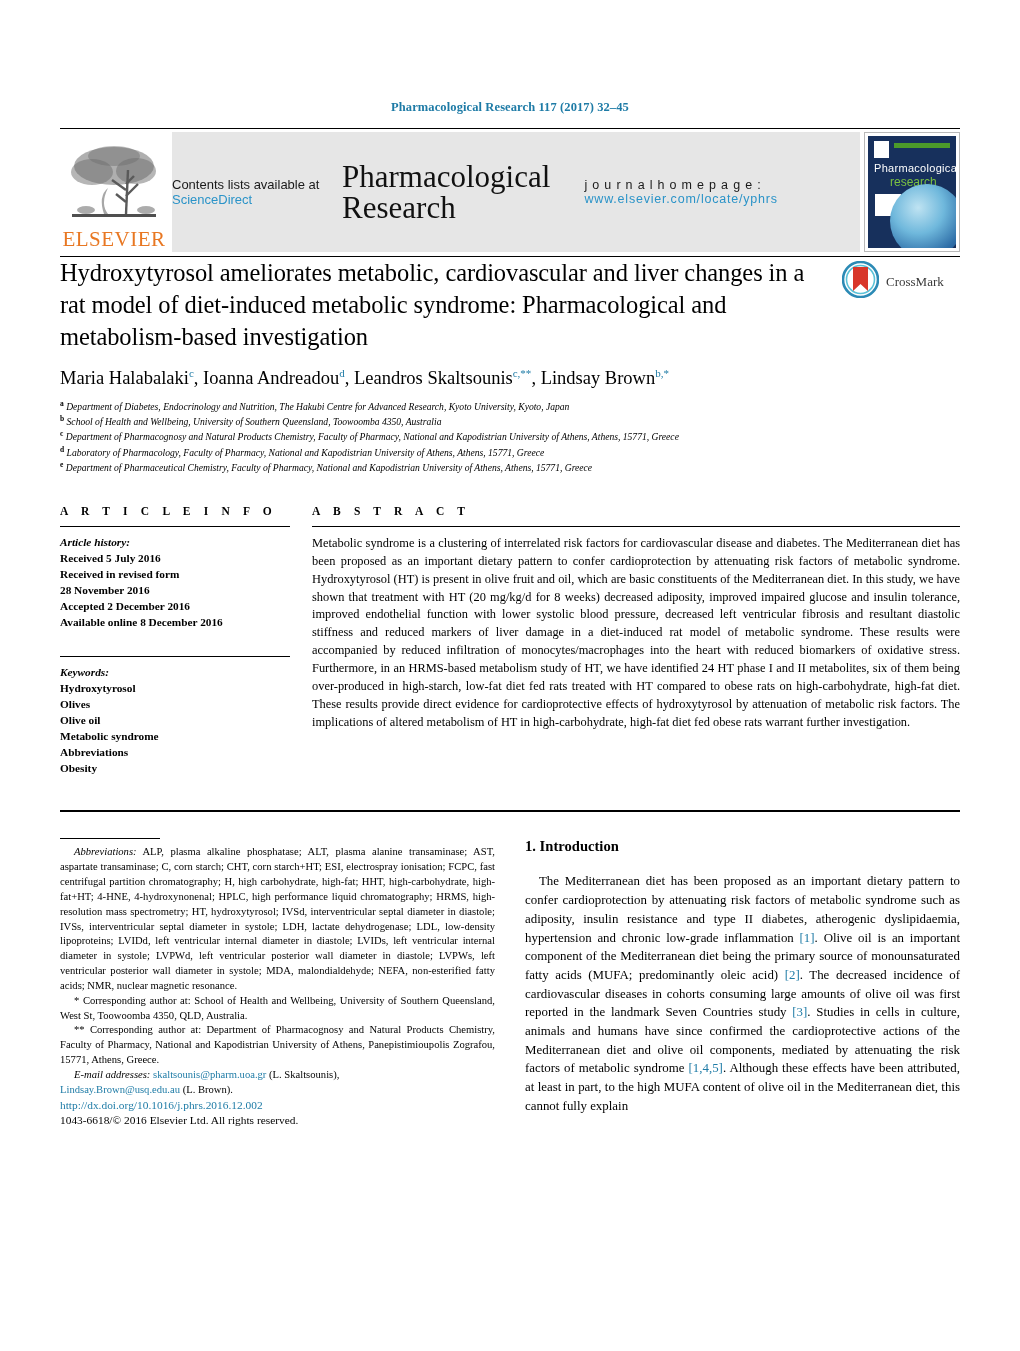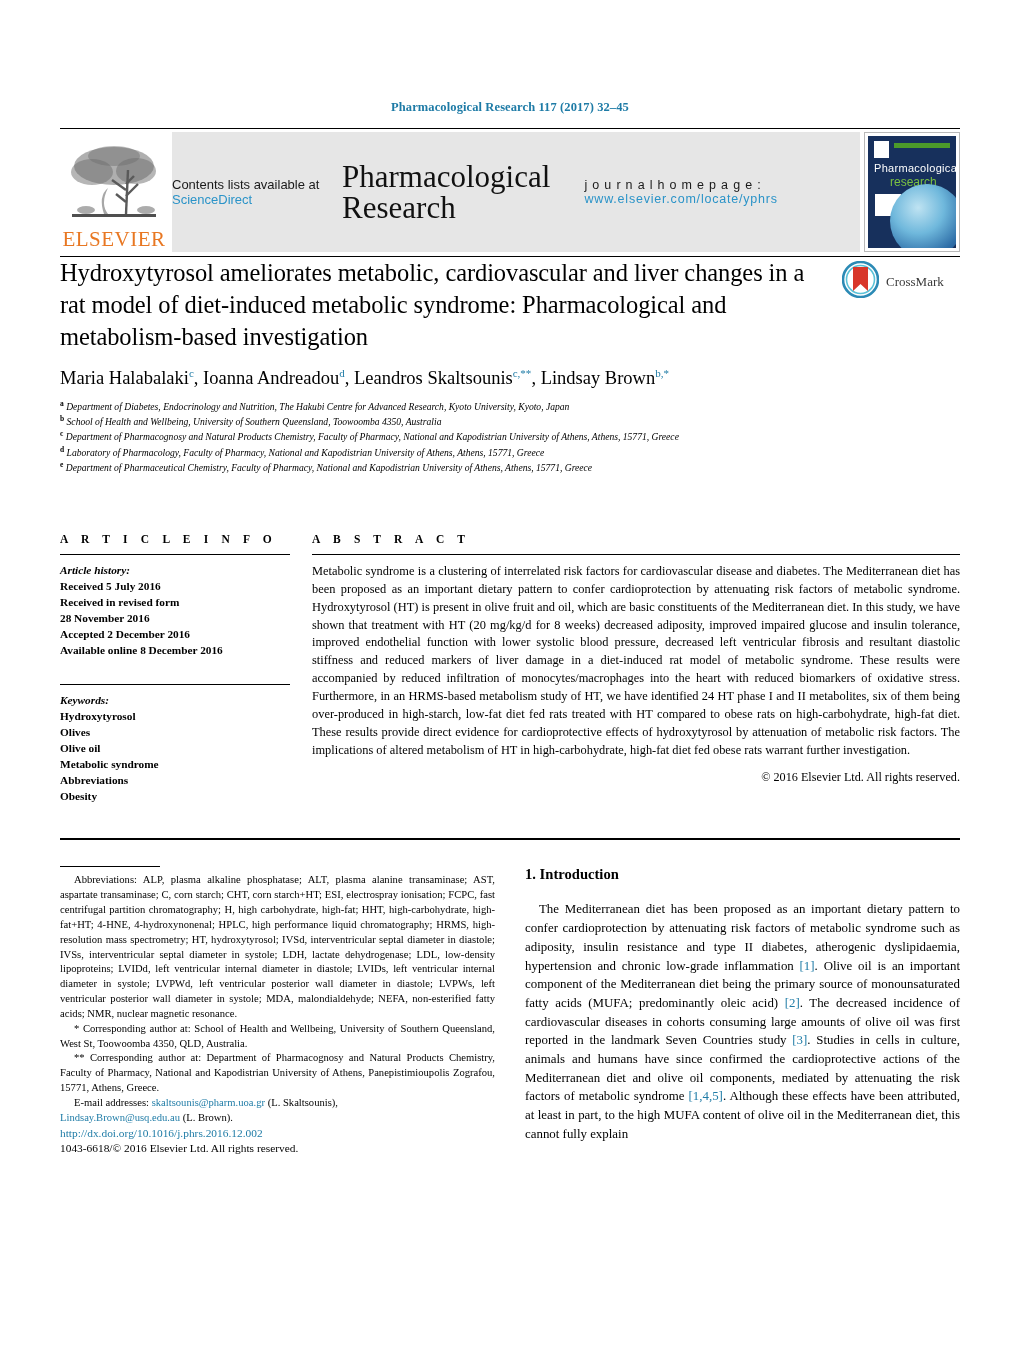--- a/index.html
+++ b/index.html
@@ -194,21 +194,20 @@
     margin-top: 30px;
     display: flex;
   }
   .col-info { flex: 0 0 252px; width: 252px; padding-right: 22px; box-sizing: border-box; }
   .col-abs  { flex: 1 1 auto; }
   .sec-head {
     font-family: "Liberation Serif", serif;
     font-weight: bold;
     font-size: 11.5px;
     letter-spacing: 5.2px;
-    margin-top: 28px;
   }
   .rule-thin { border-top: 1.2px solid #000; margin-top: 9px; }
   .hist {
     margin-top: 7px;
     font-family: "Liberation Serif", serif;
     font-size: 11.3px;
     line-height: 1.42;
     font-weight: bold;
   }
   .hist .it { font-style: italic; }
@@ -249,21 +248,21 @@
     width: 100px;
     border-top: 1.4px solid #000;
     margin-bottom: 6px;
   }
   .fn {
     font-family: "Liberation Serif", serif;
     font-size: 10.6px;
     line-height: 1.40;
     text-align: justify;
   }
-  .fn .it { }
+  .fn .it { font-style: italic; }
   .fn p { margin: 0 0 0 0; }
   .fn .indent { text-indent: 14px; }
   .lnk { color: #1e7ba6; }
   .doi { color: #1e7ba6; font-size: 11.4px; }
   .issn { font-size: 11.4px; }
 
   h2.intro-head {
     font-family: "Liberation Serif", serif;
     font-weight: bold;
     font-size: 14.6px;
@@ -394,21 +393,20 @@
             <div>Abbreviations</div>
             <div>Obesity</div>
           </div>
       </div>
     </div>
 
     <div class="col-abs">
       <div class="sec-head">A B S T R A C T</div>
       <div class="rule-thin"></div>
       <div class="abs-body">Metabolic syndrome is a clustering of interrelated risk factors for cardiovascular disease and diabetes. The Mediterranean diet has been proposed as an important dietary pattern to confer cardioprotection by attenuating risk factors of metabolic syndrome. Hydroxytyrosol (HT) is present in olive fruit and oil, which are basic constituents of the Mediterranean diet. In this study, we have shown that treatment with HT (20 mg/kg/d for 8 weeks) decreased adiposity, improved impaired glucose and insulin tolerance, improved endothelial function with lower systolic blood pressure, decreased left ventricular fibrosis and resultant diastolic stiffness and reduced markers of liver damage in a diet-induced rat model of metabolic syndrome. These results were accompanied by reduced infiltration of monocytes/macrophages into the heart with reduced biomarkers of oxidative stress. Furthermore, in an HRMS-based metabolism study of HT, we have identified 24 HT phase I and II metabolites, six of them being over-produced in high-starch, low-fat diet fed rats treated with HT compared to obese rats on high-carbohydrate, high-fat diet. These results provide direct evidence for cardioprotective effects of hydroxytyrosol by attenuation of metabolic risk factors. The implications of altered metabolism of HT in high-carbohydrate, high-fat diet fed obese rats warrant further investigation.</div>
-      <div class="abs-copy">© 2016 Elsevier Ltd. All rights reserved.</div>
     </div>
   </div>
 
   <div class="rule-heavy"></div>
 
   <div class="bottom">
 
     <div class="bcol">
       <div class="foot-rule"></div>
       <div class="fn">

